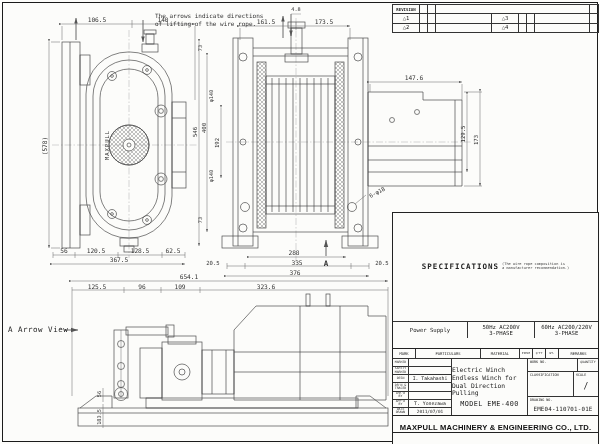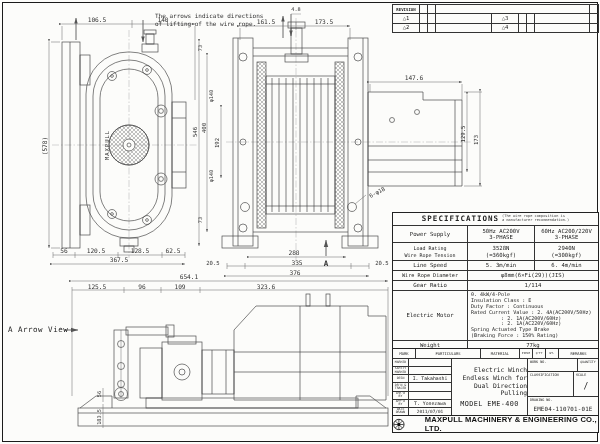--- a/index.html
+++ b/index.html
@@ -15,21 +15,21 @@
        display:flex;flex-direction:column;font-size:4px;}
   .rev .rrow{flex:1;display:flex;border-top:.6px solid #333;}
   .rev .rrow:first-child{border-top:none;}
   .rev .rc{border-left:.6px solid #333;display:flex;align-items:center;justify-content:center;overflow:hidden;}
   .rev .rc:first-child{border-left:none;}
   .tri{font-size:5.5px;line-height:1;}
 
   
   .spec{position:absolute;left:392px;top:212px;width:205px;border:1px solid #222;
         display:flex;flex-direction:column;background:#fcfcfa;}
-  .srow{display:flex;border-top:.8px solid #333;}
+  .srow{display:flex;border-top:.8px solid #333;margin-top:48px;}
   .srow:first-child{border-top:none;}
   .sc{border-left:.8px solid #333;display:flex;align-items:center;justify-content:center;
       text-align:center;font-size:5.6px;line-height:6.4px;overflow:hidden;}
   .sc:first-child{border-left:none;}
   .lab{width:74px;flex:none;}
   .v5{width:66px;flex:none;}
   .v6{flex:1;}
   .pre{white-space:pre-line;}
   .prew{white-space:pre-wrap;text-align:left;}
   .sptitle{font-size:7.5px;letter-spacing:1px;font-weight:bold;}
@@ -42,36 +42,36 @@
   .ph div{border-left:.6px solid #333;display:flex;align-items:center;justify-content:center;overflow:hidden;}
   .ph div:first-child{border-left:none;}
   .tbmain{height:56px;display:flex;}
   .signcol{width:58px;flex:none;display:flex;flex-direction:column;border-right:.8px solid #333;}
   .sgrow{flex:1;display:flex;border-top:.6px solid #333;}
   .sgrow:first-child{border-top:none;}
   .sglab{width:15px;flex:none;border-right:.6px solid #333;font-size:3.2px;line-height:3.4px;
          display:flex;align-items:center;justify-content:center;text-align:center;color:#333;overflow:hidden;}
   .sgval{flex:1;display:flex;align-items:center;justify-content:center;font-size:4.8px;overflow:hidden;}
   .titlecol{flex:1;border-right:.8px solid #333;display:flex;flex-direction:column;
-            align-items:center;justify-content:center;text-align:right;}
+            align-items:center;justify-content:center;text-align:left;}
   .tl{font-size:6.3px;line-height:7.6px;white-space:pre-line;}
   .ml{font-size:6.8px;margin-top:3px;letter-spacing:.4px;}
   .rightcol{width:70px;flex:none;display:flex;flex-direction:column;}
   .rc1{height:12px;display:flex;border-bottom:.6px solid #333;}
   .workno{flex:1;font-size:3.4px;padding:1px 0 0 2px;}
   .qty{width:20px;border-left:.6px solid #333;font-size:3.2px;display:flex;align-items:flex-start;justify-content:center;padding-top:1px;}
   .rc2{height:24px;display:flex;border-bottom:.6px solid #333;}
   .clsf{flex:1;font-size:3.4px;padding:1px 0 0 2px;}
   .scale{width:24px;border-left:.6px solid #333;display:flex;flex-direction:column;}
   .scale .slab{font-size:3.4px;padding:1px 0 0 2px;}
   .scale .sval{flex:1;display:flex;align-items:center;justify-content:center;font-size:8px;}
   .rc3{flex:1;display:flex;flex-direction:column;}
   .dnl{font-size:3.4px;padding:1px 0 0 2px;}
   .dnv{flex:1;display:flex;align-items:center;justify-content:center;font-size:5.8px;letter-spacing:.2px;}
-  .company{height:16px;border-top:1px solid #222;display:flex;align-items:center;justify-content:center;gap:20px;}
+  .company{height:16px;border-top:1px solid #222;display:flex;align-items:center;justify-content:flex-end;gap:20px;flex-direction:column;}
   .cname{font-family:"Liberation Sans",sans-serif;font-weight:bold;font-size:7.6px;letter-spacing:.2px;color:#111;}
 </style>
 </head>
 <body>
 
 <div class="sheet">
   <div class="frame"></div>
 
   <svg width="600" height="444" viewBox="0 0 600 444" style="position:absolute;left:0;top:0;">
     <defs>

